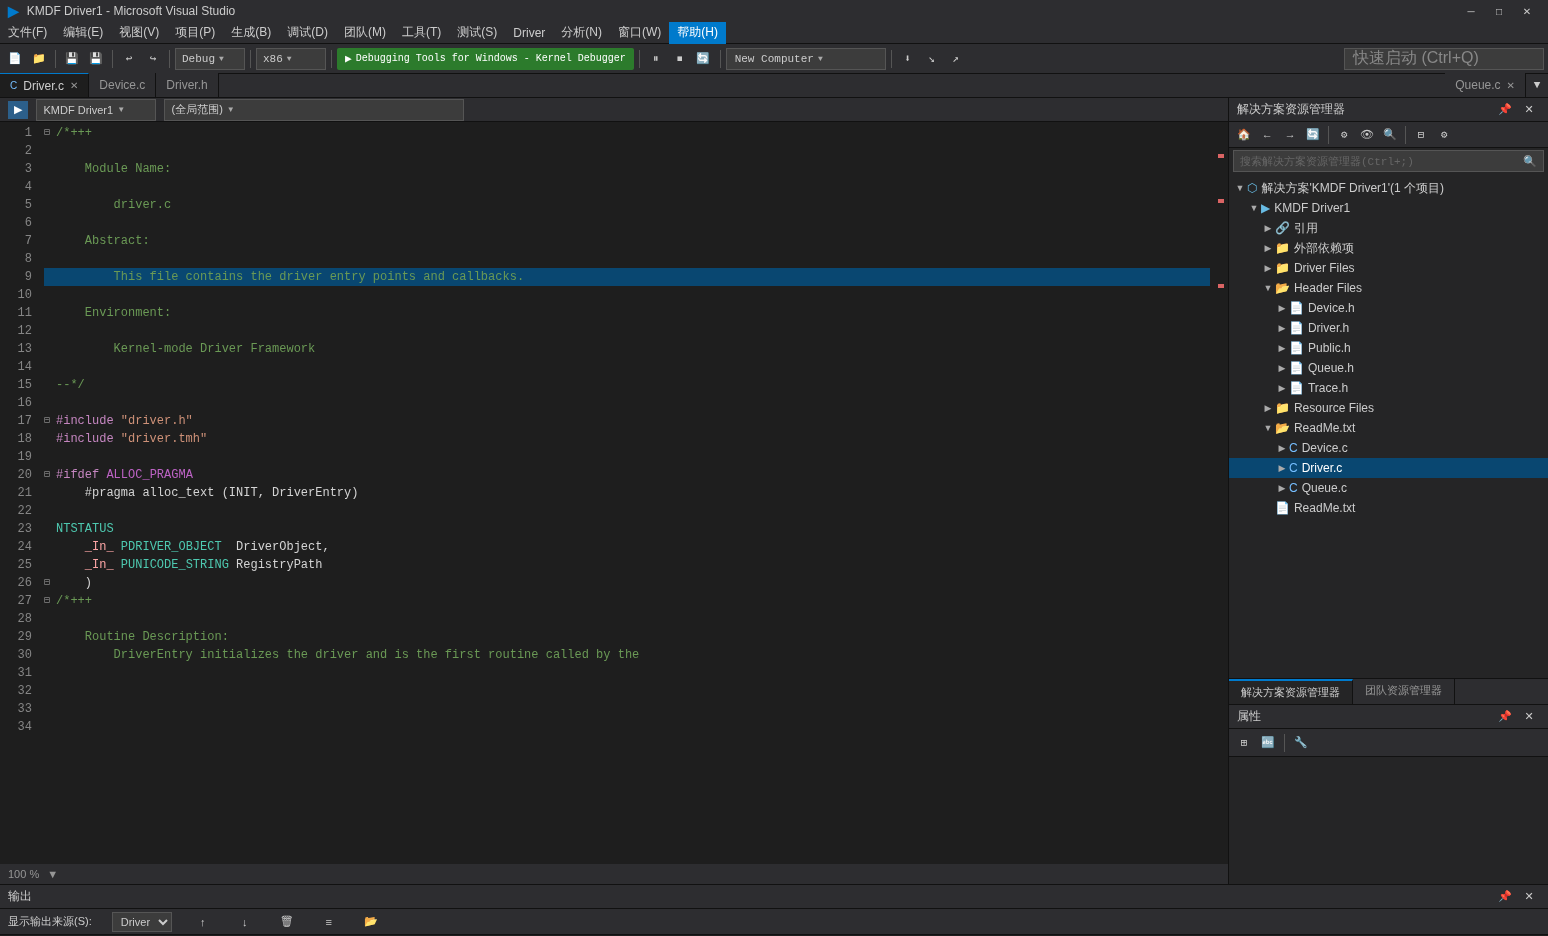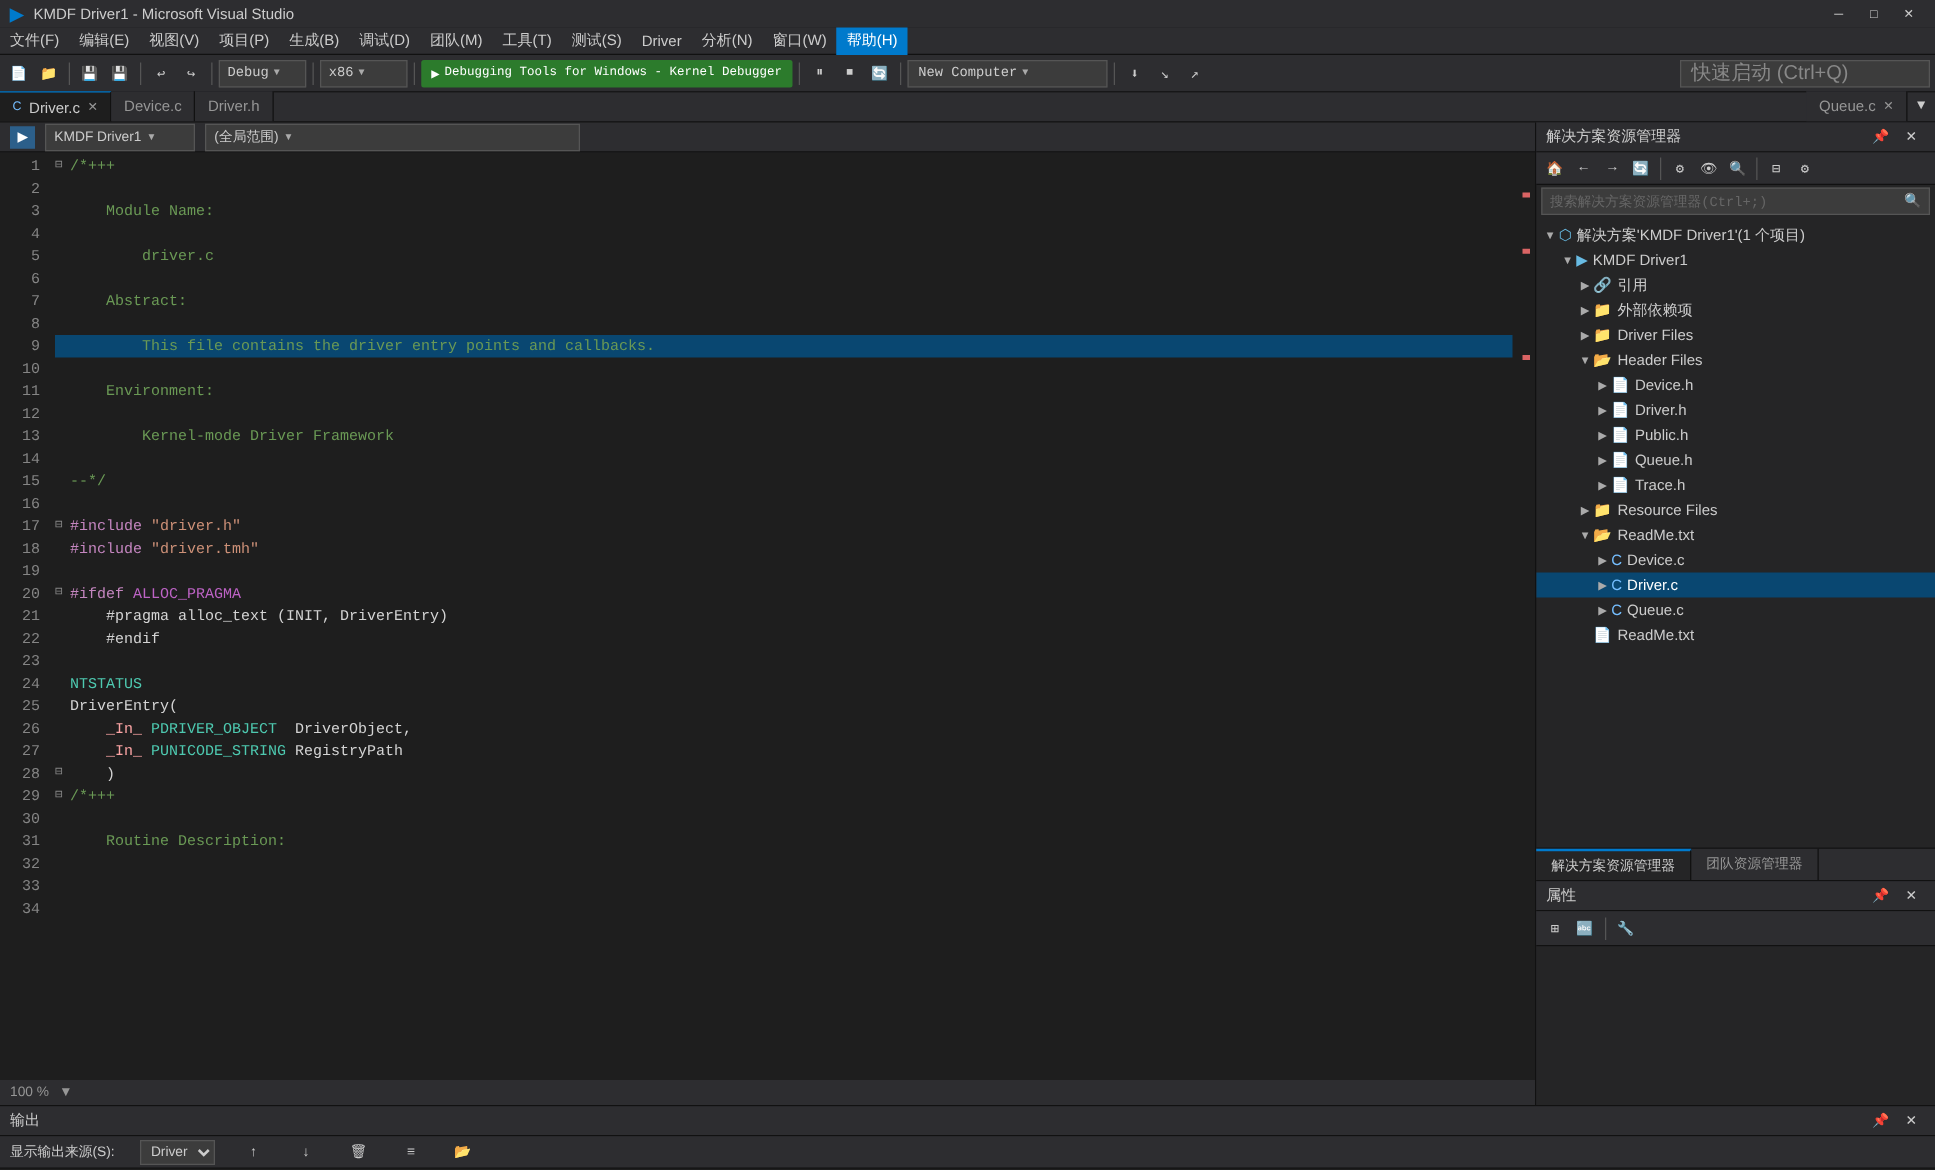--- a/index.html
+++ b/index.html
@@ -346,39 +346,31 @@
           <span class="kw2">#ifdef </span><span class="macro">ALLOC_PRAGMA</span>
         </div>
 
         <div class="code-line">
           <span class="fold-icon"></span>
           <span class="plain">    #pragma alloc_text (INIT, DriverEntry)</span>
         </div>
 
 
 
-        <div class="code-line">
-          <span class="fold-icon"></span>
-          <span class="plain">    #endif</span>
-        </div>
 
         <div class="code-line">
           <span class="fold-icon"></span>
           <span> </span>
         </div>
 
         <div class="code-line">
           <span class="fold-icon"></span>
           <span class="type">NTSTATUS</span>
         </div>
 
-        <div class="code-line">
-          <span class="fold-icon"></span>
-          <span class="plain">DriverEntry(</span>
-        </div>
 
         <div class="code-line">
           <span class="fold-icon"></span>
           <span class="plain">    </span><span class="annotation">_In_</span><span class="plain"> </span><span class="type">PDRIVER_OBJECT</span><span class="plain">  DriverObject,</span>
         </div>
 
         <div class="code-line">
           <span class="fold-icon"></span>
           <span class="plain">    </span><span class="annotation">_In_</span><span class="plain"> </span><span class="type">PUNICODE_STRING</span><span class="plain"> RegistryPath</span>
         </div>
@@ -396,20 +388,24 @@
         <div class="code-line">
           <span class="fold-icon"></span>
           <span> </span>
         </div>
 
         <div class="code-line">
           <span class="fold-icon"></span>
           <span class="cm">    Routine Description:</span>
         </div>
 
+        <div class="code-line">
+          <span class="fold-icon"></span>
+          <span class="cm">        DriverEntry initializes the driver and is the first routine called by the</span>
+        </div>
       </div>
 
       <div id="scroll-indicator">
         <div class="scroll-dot" style="margin-top:30px;"></div>
         <div class="scroll-dot" style="margin-top:40px;"></div>
         <div class="scroll-dot" style="margin-top:80px;"></div>
       </div>
     </div>
 
     <div style="background:#2d2d30; height:20px; display:flex; align-items:center; padding:0 8px; font-size:11px; color:#969696; font-family:'Segoe UI',sans-serif;">

